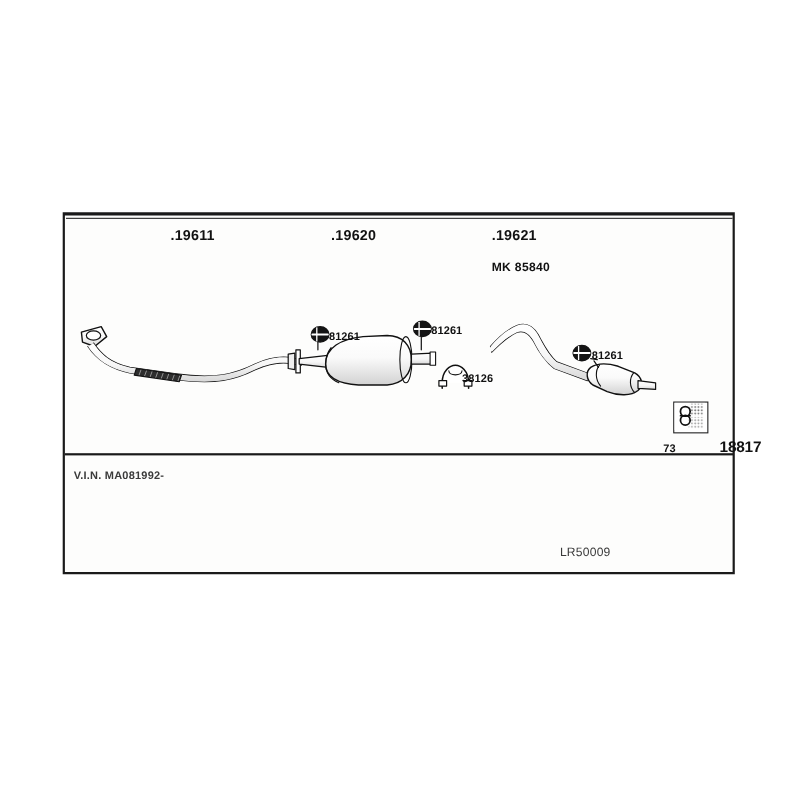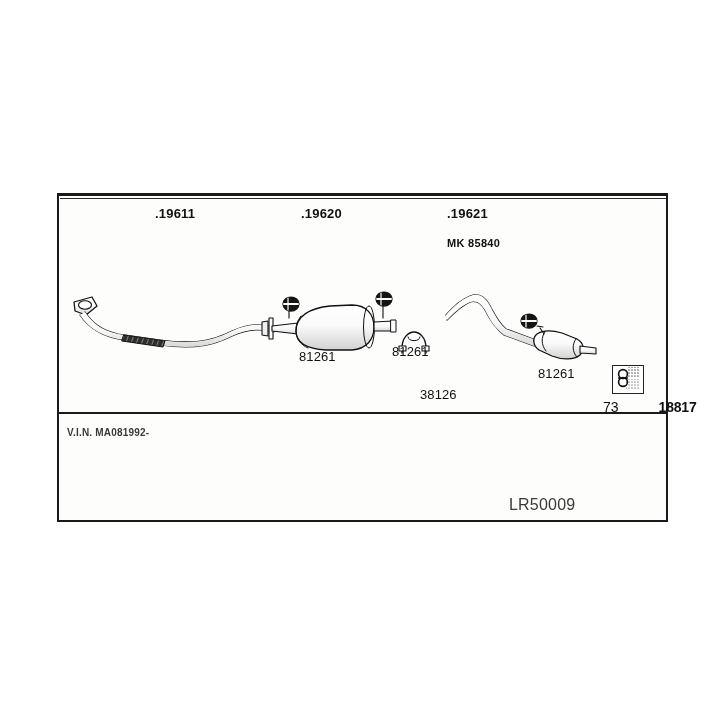--- a/index.html
+++ b/index.html
@@ -70,26 +70,25 @@
     letter-spacing: 0.3px;
     margin-top: 16px;
   }
   #lbl-19611 { left: 155px; top: 206px; }
   #lbl-19620 { left: 301px; top: 206px; }
   #lbl-19621 { left: 447px; top: 206px; text-align: left; }
 
   
   .callout-label {
     position: absolute;
-    font-size: 13px;
-    font-weight: normal;
+    font-size: 10px;
+    font-weight: bold;
     color: #111;
     white-space: nowrap;
     letter-spacing: 0.1px;
-    margin-top: 48px;
   }
   #cl-81261-a { left: 299px; top: 301px; }
   #cl-81261-b { left: 392px; top: 296px; }
   #cl-81261-c { left: 538px; top: 318px; }
   #cl-82313   { left: 420px; top: 339px; }
 
   
   .code-box {
     position: absolute;
     left: 612px;
@@ -101,22 +100,22 @@
     overflow: hidden;
   }
   .code-number {
     position: absolute;
     left: 603px;
     top: 398px;
     white-space: nowrap;
     color: #111;
   }
   .code-number .small {
-    font-size: 14px;
-    font-weight: normal;
+    font-size: 10px;
+    font-weight: bold;
   }
   .code-number .big {
     font-size: 14px;
     font-weight: bold;
     letter-spacing: -0.2px;
     margin-left: 40px;
   }
 
   
   .vin-text {
@@ -125,21 +124,21 @@
     top: 427px;
     font-size: 10px;
     color: #3a3a3a;
     letter-spacing: 0.2px;
     font-weight: bold;
   }
   .ref-text {
     position: absolute;
     left: 509px;
     top: 496px;
-    font-size: 16px;
+    font-size: 11px;
     color: #3a3a3a;
     letter-spacing: 0.2px;
   }
 
   .art {
     position: absolute;
     left: 0;
     top: 0;
   }
 </style>

